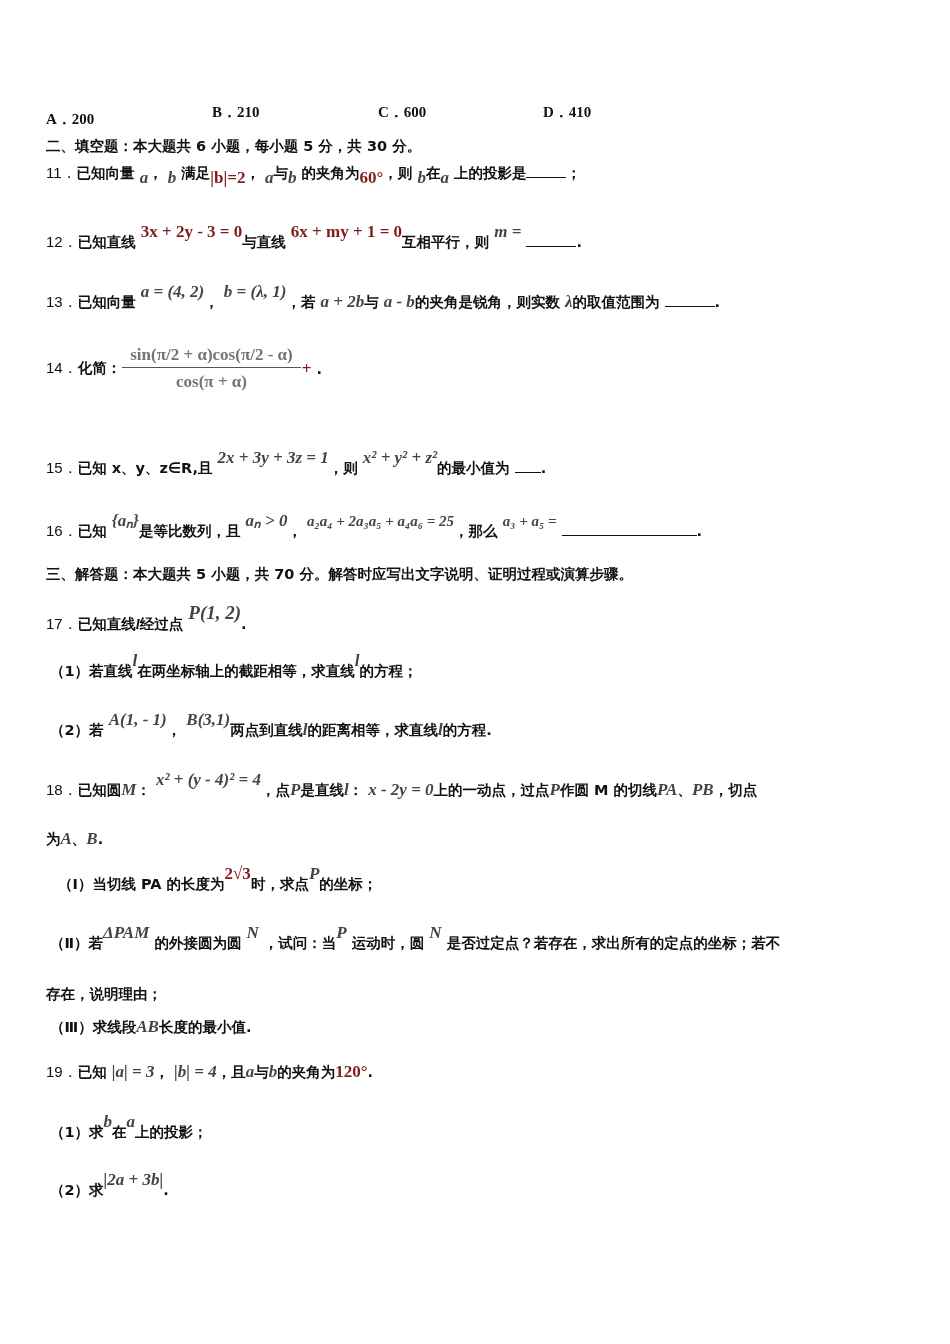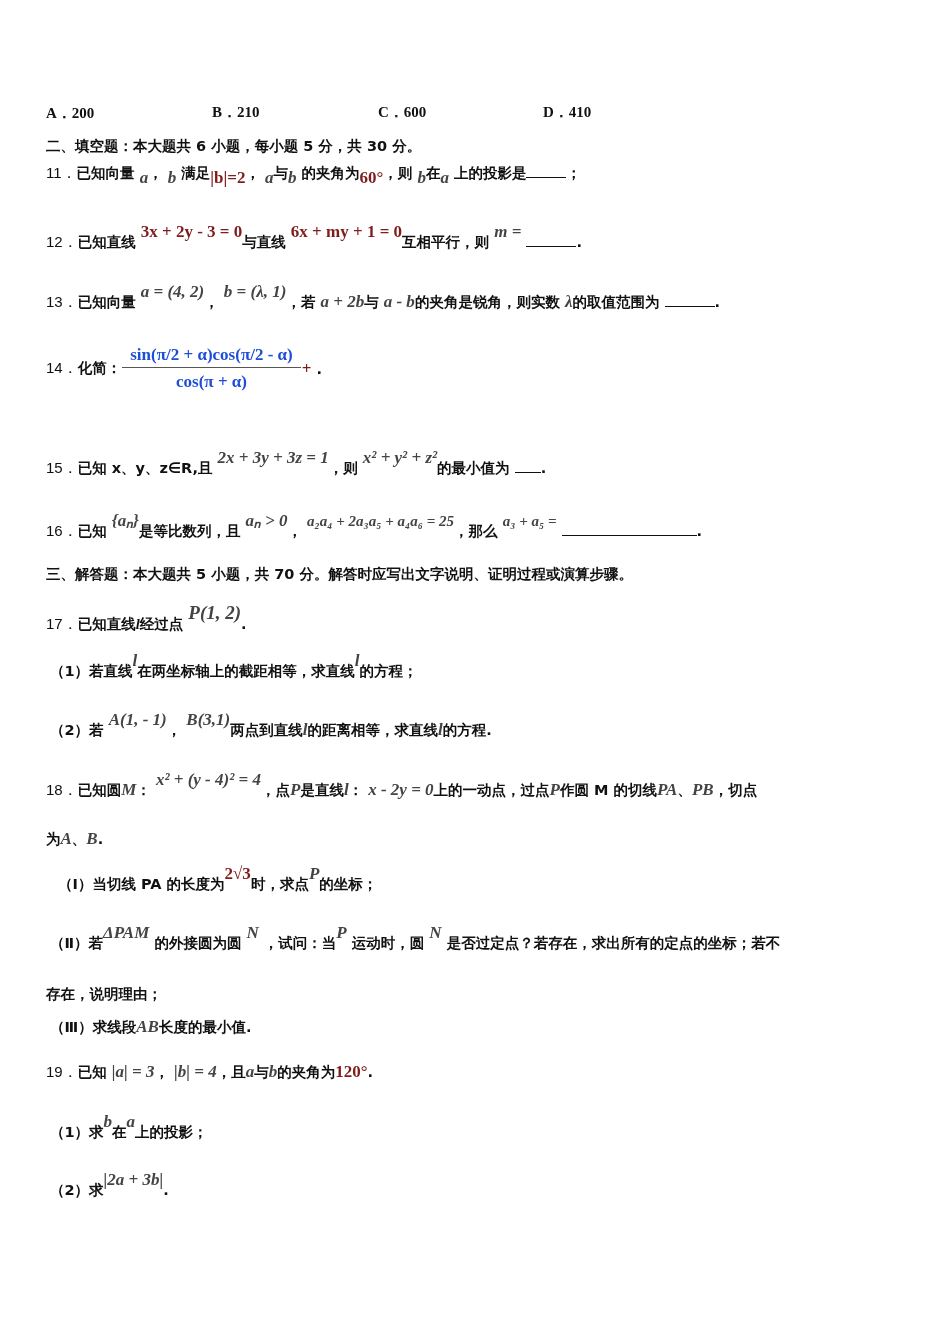--- a/index.html
+++ b/index.html
@@ -9,29 +9,29 @@
   }
   .line { position: absolute; left: 46px; white-space: nowrap; font-size: 14.5px; }
   .b { font-weight: bold; }
   .num { font-family: Liberation Sans, sans-serif; font-size: 15px; font-weight: normal; }
   .m { font-family: "Liberation Serif", serif; font-style: italic; color: #444; font-size: 17px; position: relative; }
   .mu { font-family: "Liberation Serif", serif; color: #7f1d1d; font-size: 17px; position: relative; }
   .up { top: -10px; }
   .dn { top: 5px; }
   .blank { display: inline-block; border-bottom: 1px solid #111; height: 14px; vertical-align: baseline; }
   .opt { position: absolute; font-family: "Liberation Serif", serif; font-weight: bold; font-size: 15px; }
-  .frac { display: inline-flex; flex-direction: column; align-items: center; vertical-align: middle; font-family: "Liberation Serif", serif; font-size: 17px; color: #1d4ed8; }
+  .frac { display: inline-flex; flex-direction: column; align-items: center; vertical-align: middle; font-family: "Liberation Serif", serif; font-size: 17px; color: #737373; }
   .frac .nu { padding: 0 4px 2px; }
   .frac .de { border-top: 1px solid #555; padding: 4px 4px 0; width: 100%; text-align: center; }
 </style>
 </head>
 <body>
 
 <div>
-  <span class="opt" style="left:46px;top:104px;"><span>A．</span><span>200</span></span>
+  <span class="opt" style="left:46px;top:110px;"><span>A．</span><span>200</span></span>
   <span class="opt" style="left:212px;top:103px;"><span>B．</span><span>210</span></span>
   <span class="opt" style="left:378px;top:103px;"><span>C．</span><span>600</span></span>
   <span class="opt" style="left:543px;top:103px;"><span>D．</span><span>410</span></span>
 </div>
 
 <div class="line b" style="top:137px;">二、填空题：本大题共 6 小题，每小题 5 分，共 30 分。</div>
 
 <div class="line b" style="top:163px;">
   <span class="num">11．</span><span>已知向量</span>
   <span class="m dn">a</span><span>，</span>

